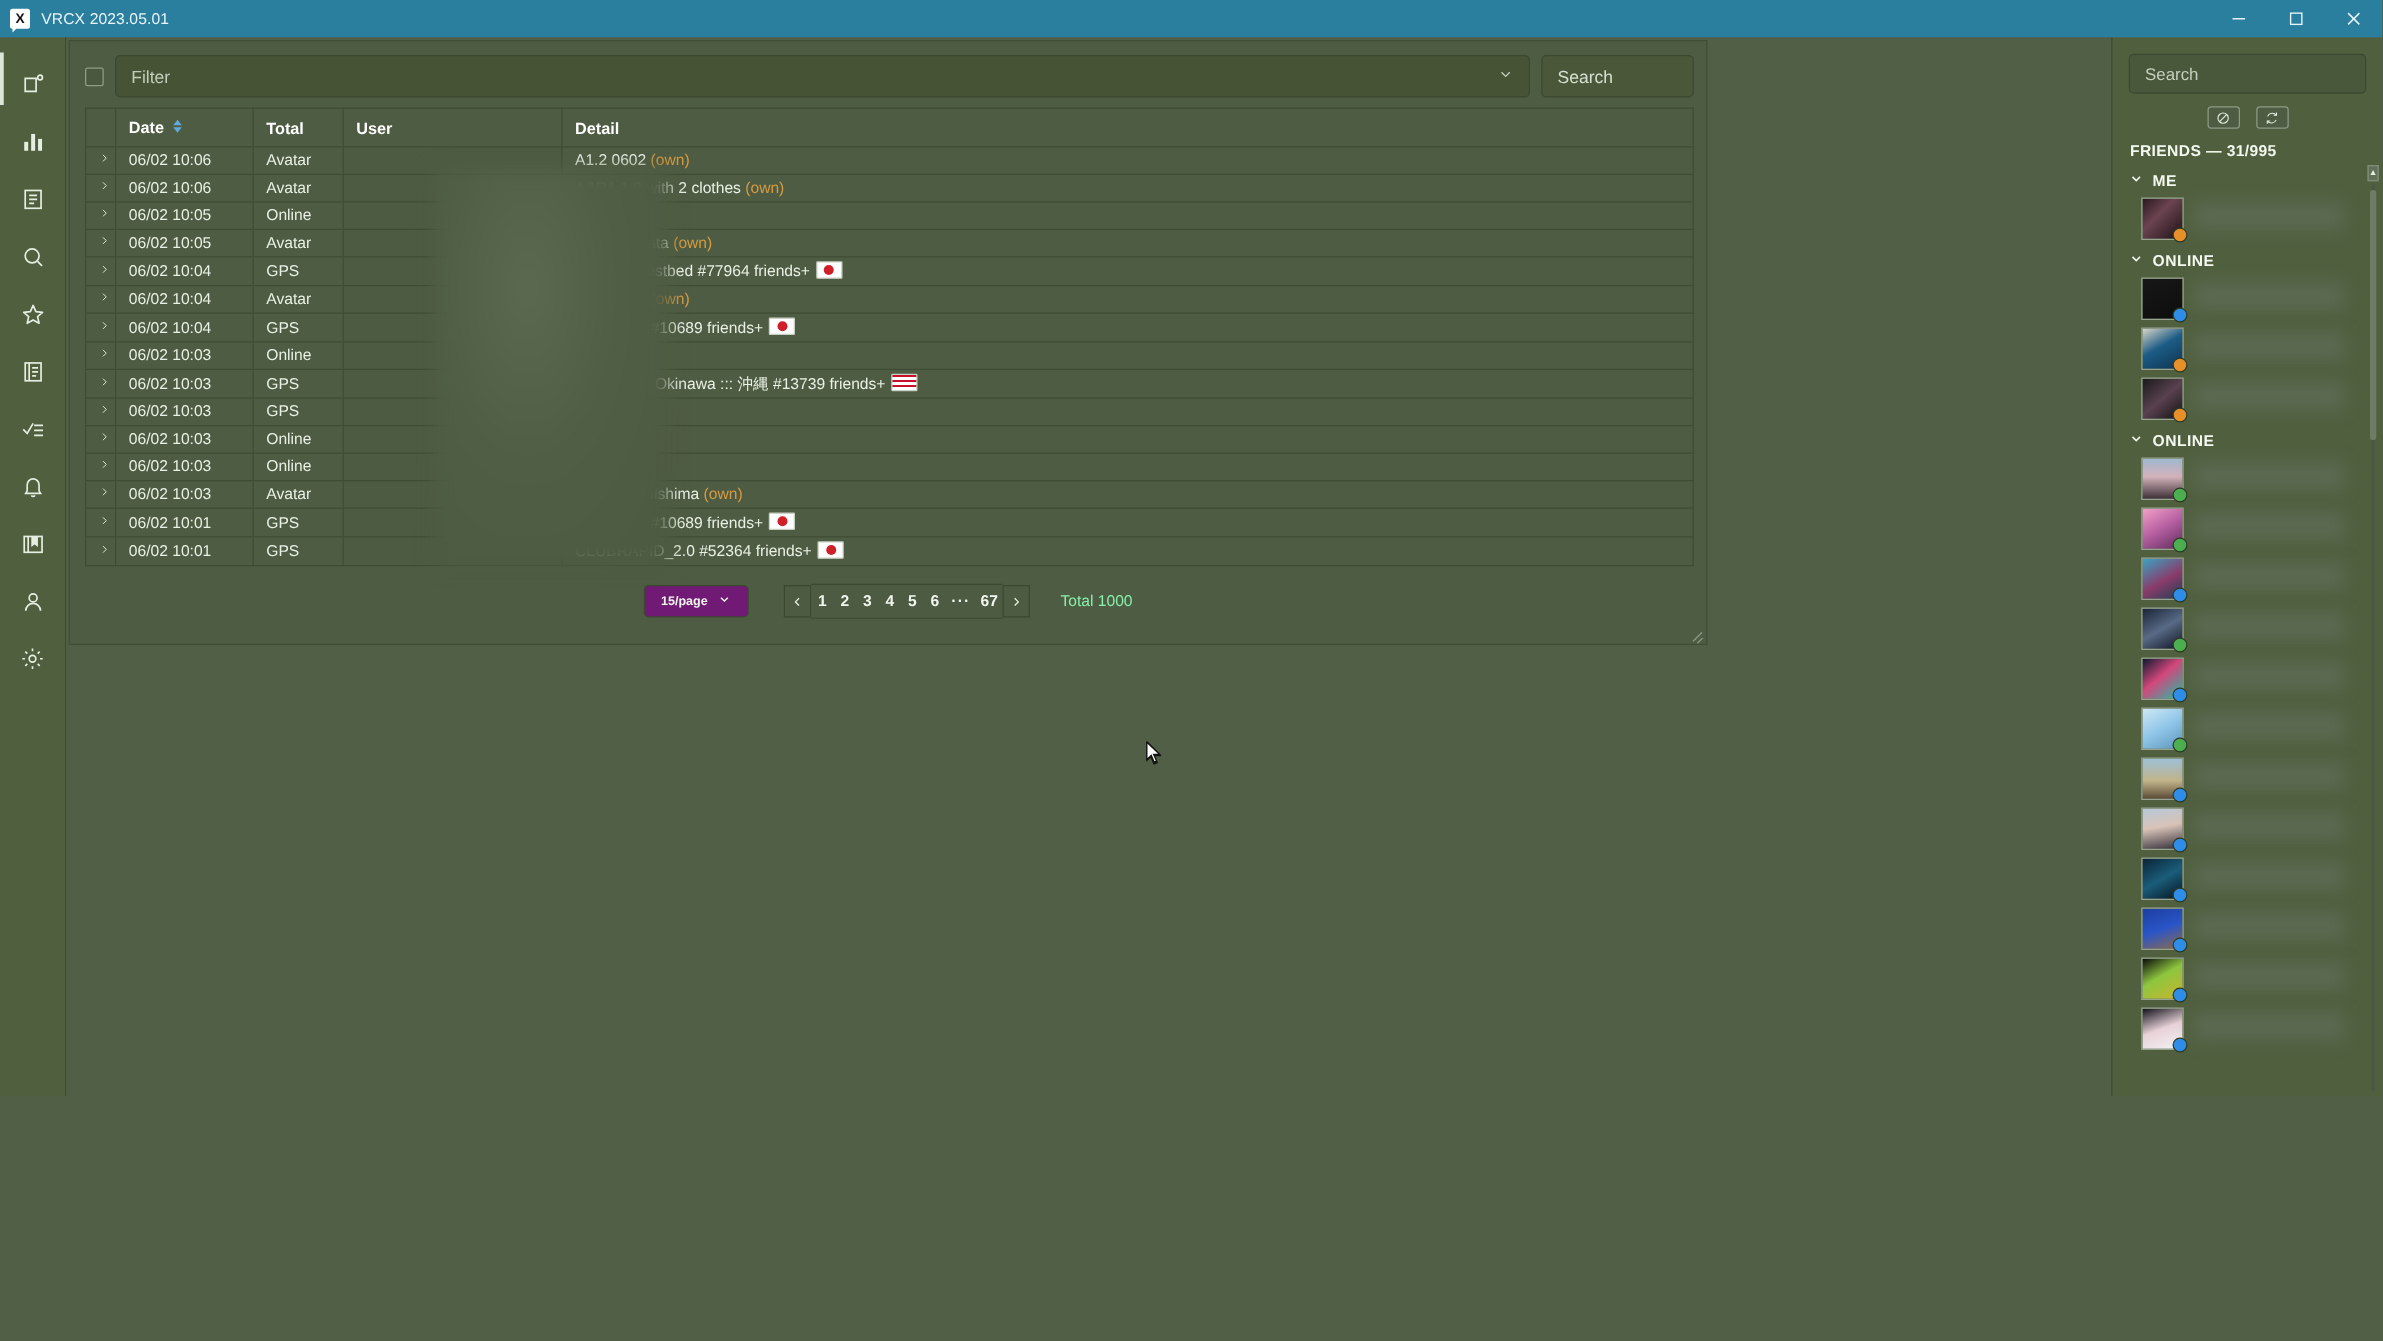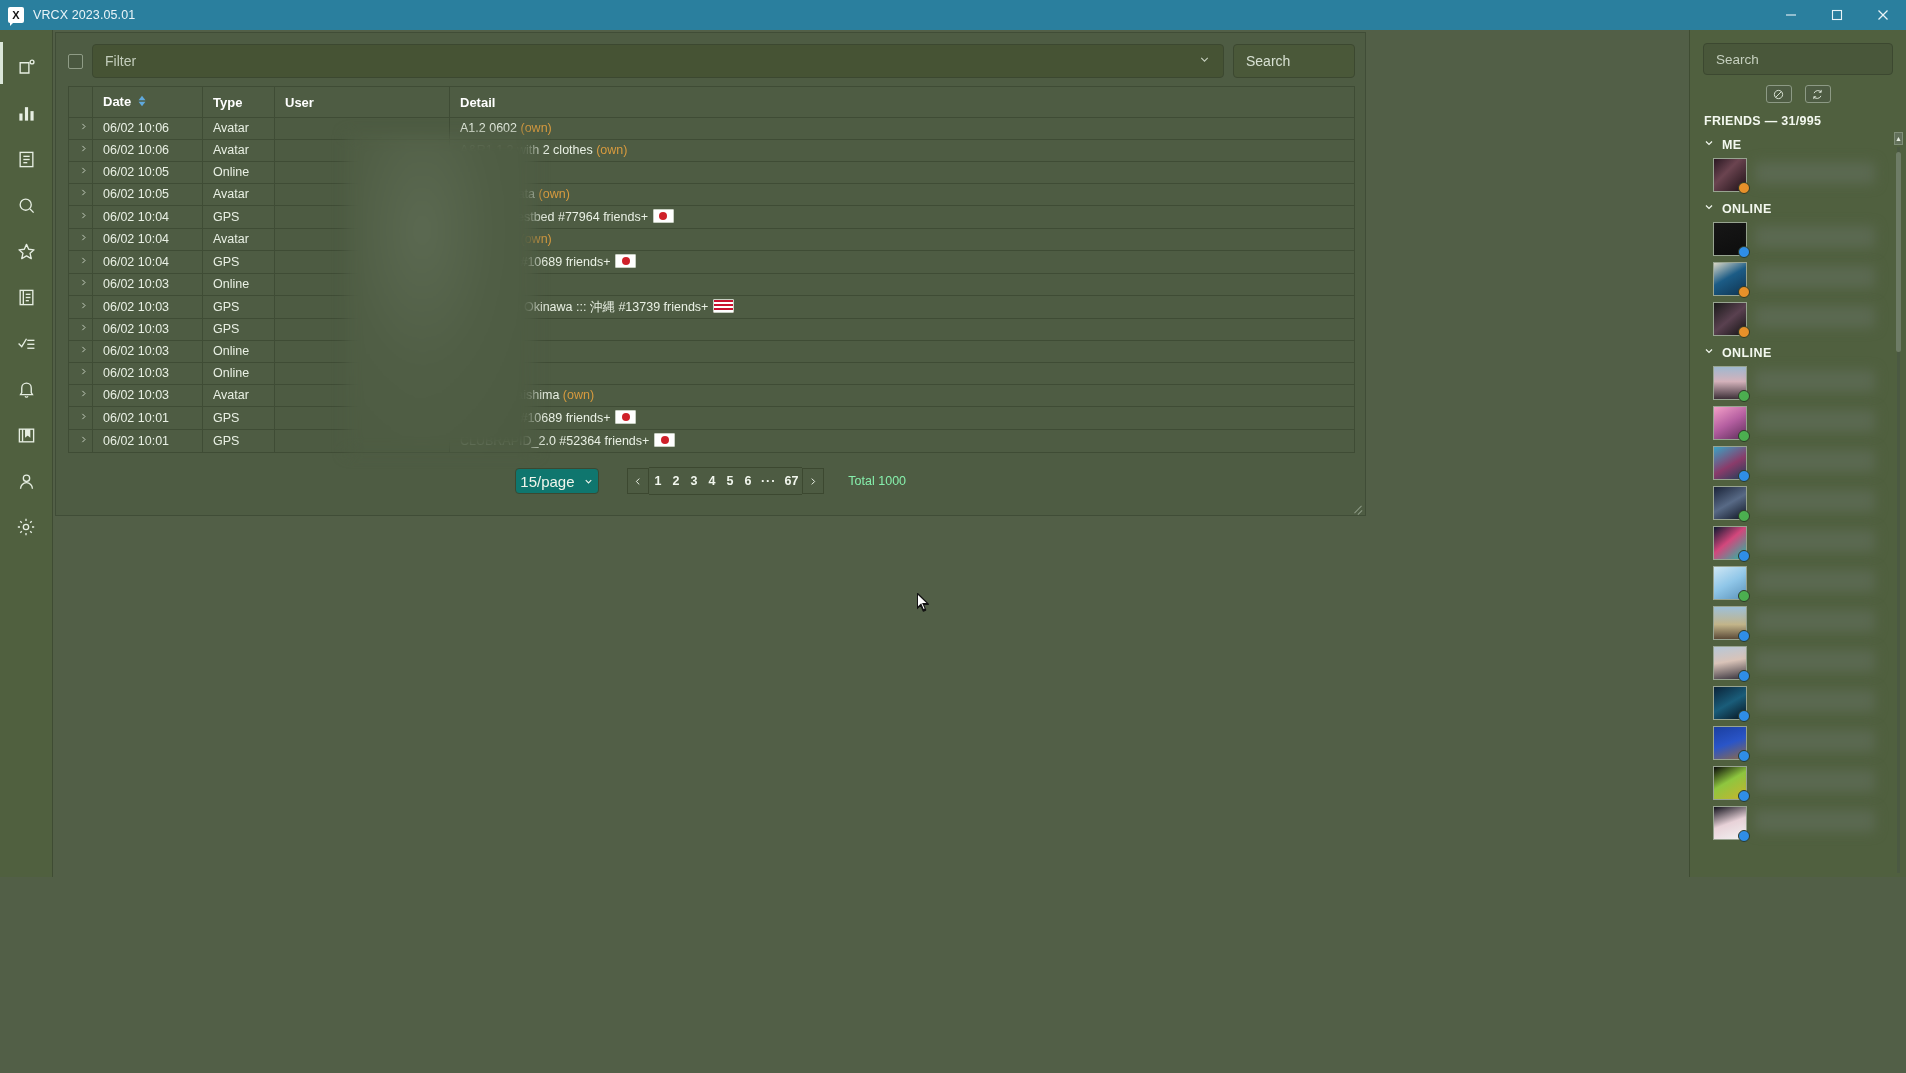--- a/index.html
+++ b/index.html
@@ -144,23 +144,23 @@
     filter: blur(7px);
     pointer-events: none;
   }
 
   
   #pagination {
     display: flex; align-items: center; justify-content: center;
     gap: 0; margin-top: 14px; color: #e8f0e3; font-size: 13px;
   }
   .perpage {
-    width: 84px; height: 26px; background: #0f766e; border: 1px solid #3c4830; border-radius: 4px;
+    width: 84px; height: 26px; background: #701a75; border: 1px solid #3c4830; border-radius: 4px;
     display: flex; align-items: center; justify-content: center; gap: 8px;
-    font-size: 15px; font-weight: normal; color: #f0f5ec; margin-right: 28px;
+    font-size: 10px; font-weight: bold; color: #f0f5ec; margin-right: 28px;
   }
   .pager { display: flex; align-items: center; }
   .pgbtn {
     width: 22px; height: 26px; border: 1px solid #3c4830; background: #4d5b42;
     display: flex; align-items: center; justify-content: center; color: #eef4e9;
   }
   .pgnums { display: flex; border-top: 1px solid #3c4830; border-bottom: 1px solid #3c4830; }
   .pgnum {
     min-width: 18px; height: 26px; padding: 0 4px;
     display: flex; align-items: center; justify-content: center;
@@ -383,21 +383,21 @@
         <table class="grid">
           <thead>
             <tr>
               <th class="c-exp"></th>
               <th class="col-date">
                 <span>Date</span><span class="sorticon"><svg width="10" height="12" viewBox="0 0 10 14">
                       <polygon points="5,1 9,6 1,6" fill="#5fa9dd"></polygon>
                       <polygon points="5,13 1,8 9,8" fill="#5fa9dd"></polygon>
                     </svg></span>
               </th>
-              <th class="col-type"><span>Type</span></th>
+              <th class="col-type"><span>Total</span></th>
               <th class="col-user"><span>User</span></th>
               <th><span>Detail</span></th>
             </tr>
           </thead>
           <tbody id="tbody">
               <tr>
                 <td class="c-exp"><svg width="9" height="11" viewBox="0 0 24 24" fill="none" stroke="currentColor" stroke-width="2">
                     <polyline points="9,5 16,12 9,19"></polyline>
                   </svg></td>
                 <td class="col-date">06/02 10:06</td>

